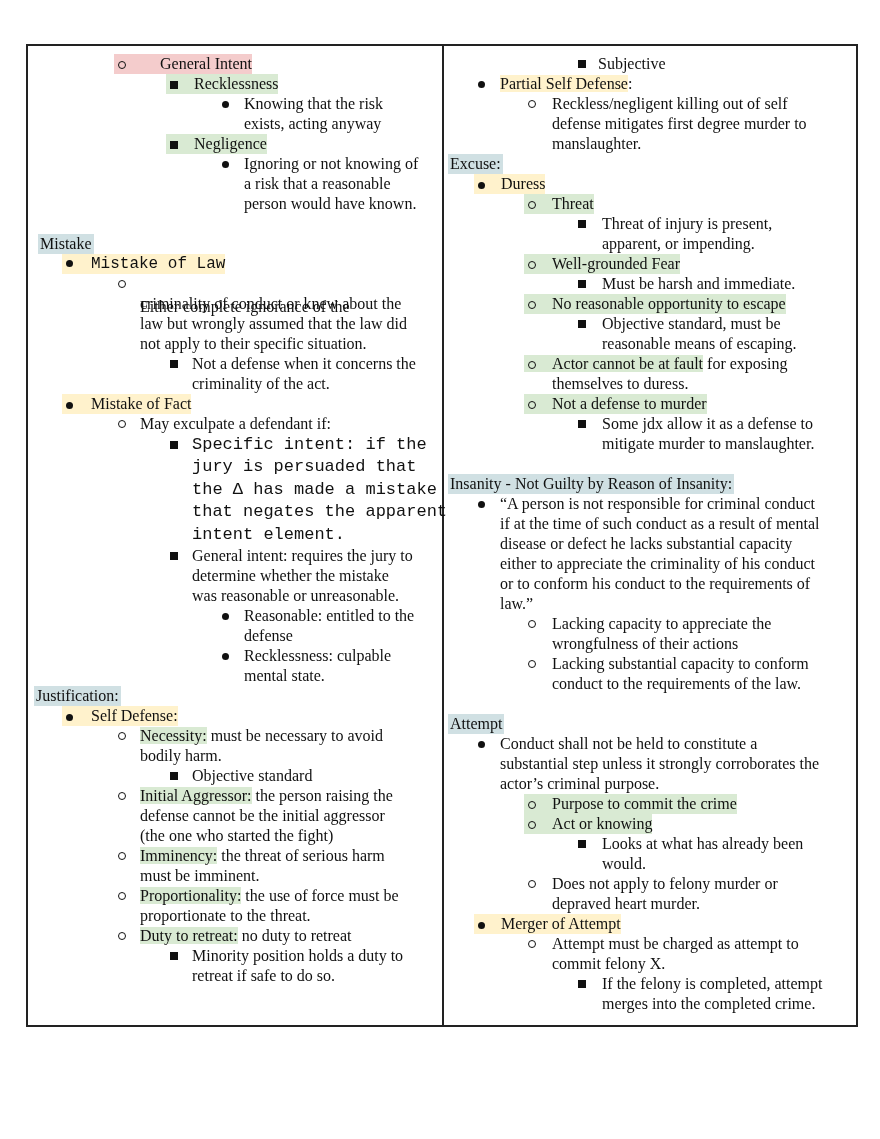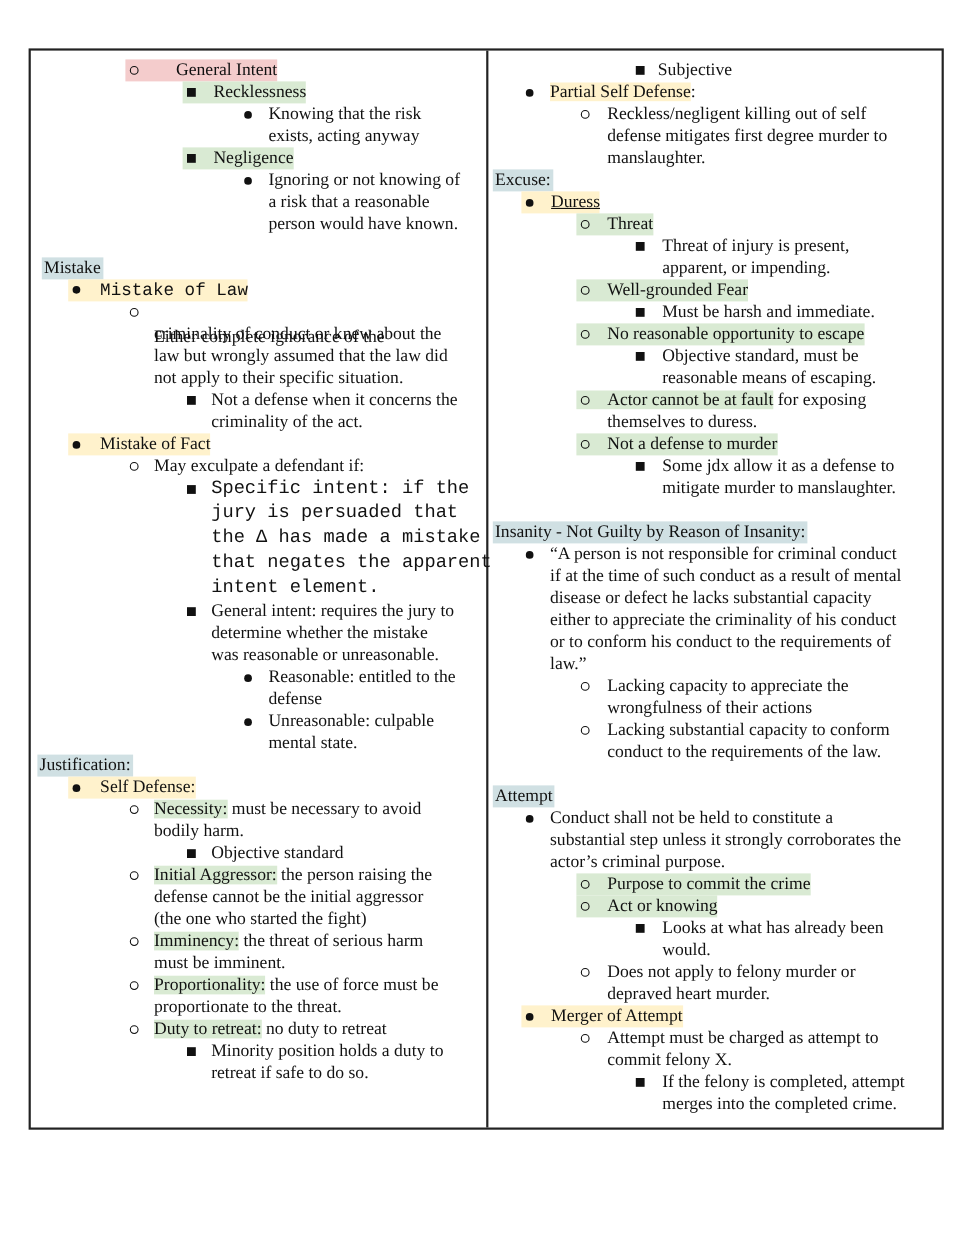--- a/index.html
+++ b/index.html
@@ -117,21 +117,21 @@
       </div>
     <div class="line">
         <span class="dot" style="position:absolute;left:188px;top:7px;"></span>
         <span style="position:absolute;left:210px;">Reasonable: entitled to the</span>
       </div>
     <div class="line">
         <span style="position:absolute;left:210px;">defense</span>
       </div>
     <div class="line">
         <span class="dot" style="position:absolute;left:188px;top:7px;"></span>
-        <span style="position:absolute;left:210px;">Unreasonable: culpable</span>
+        <span style="position:absolute;left:210px;">Recklessness: culpable</span>
       </div>
     <div class="line">
         <span style="position:absolute;left:210px;">mental state.</span>
       </div>
     <div class="line">
         <span class="hl-blue" style="position:absolute;left:0px;padding:0 2px;">Justification:</span>
       </div>
     <div class="line">
         <span class="hl-yellow" style="position:absolute;left:28px;padding:0 0 0 4px;"><span class="dot"></span><span style="margin-left:18px;">Self Defense:</span></span>
       </div>
@@ -199,21 +199,21 @@
     <div class="line">
         <span style="position:absolute;left:104px;">defense mitigates first degree murder to</span>
       </div>
     <div class="line">
         <span style="position:absolute;left:104px;">manslaughter.</span>
       </div>
     <div class="line">
         <span class="hl-blue" style="position:absolute;left:0px;padding:0 2px;">Excuse:</span>
       </div>
     <div class="line">
-        <span class="hl-yellow" style="position:absolute;left:26px;padding:0 0 0 4px;text-decoration:underline;"><span class="dot"></span><span style="margin-left:16px;">Duress</span></span>
+        <span class="hl-yellow" style="position:absolute;left:26px;padding:0 0 0 4px;"><span class="dot"></span><span style="margin-left:16px;">Duress</span></span>
       </div>
     <div class="line">
         <span class="hl-green" style="position:absolute;left:76px;padding:0 0 0 4px;"><span class="circ"></span><span style="margin-left:16px;">Threat</span></span>
       </div>
     <div class="line">
         <span class="sq" style="position:absolute;left:130px;top:6px;"></span>
         <span style="position:absolute;left:154px;">Threat of injury is present,</span>
       </div>
     <div class="line">
         <span style="position:absolute;left:154px;">apparent, or impending.</span>

